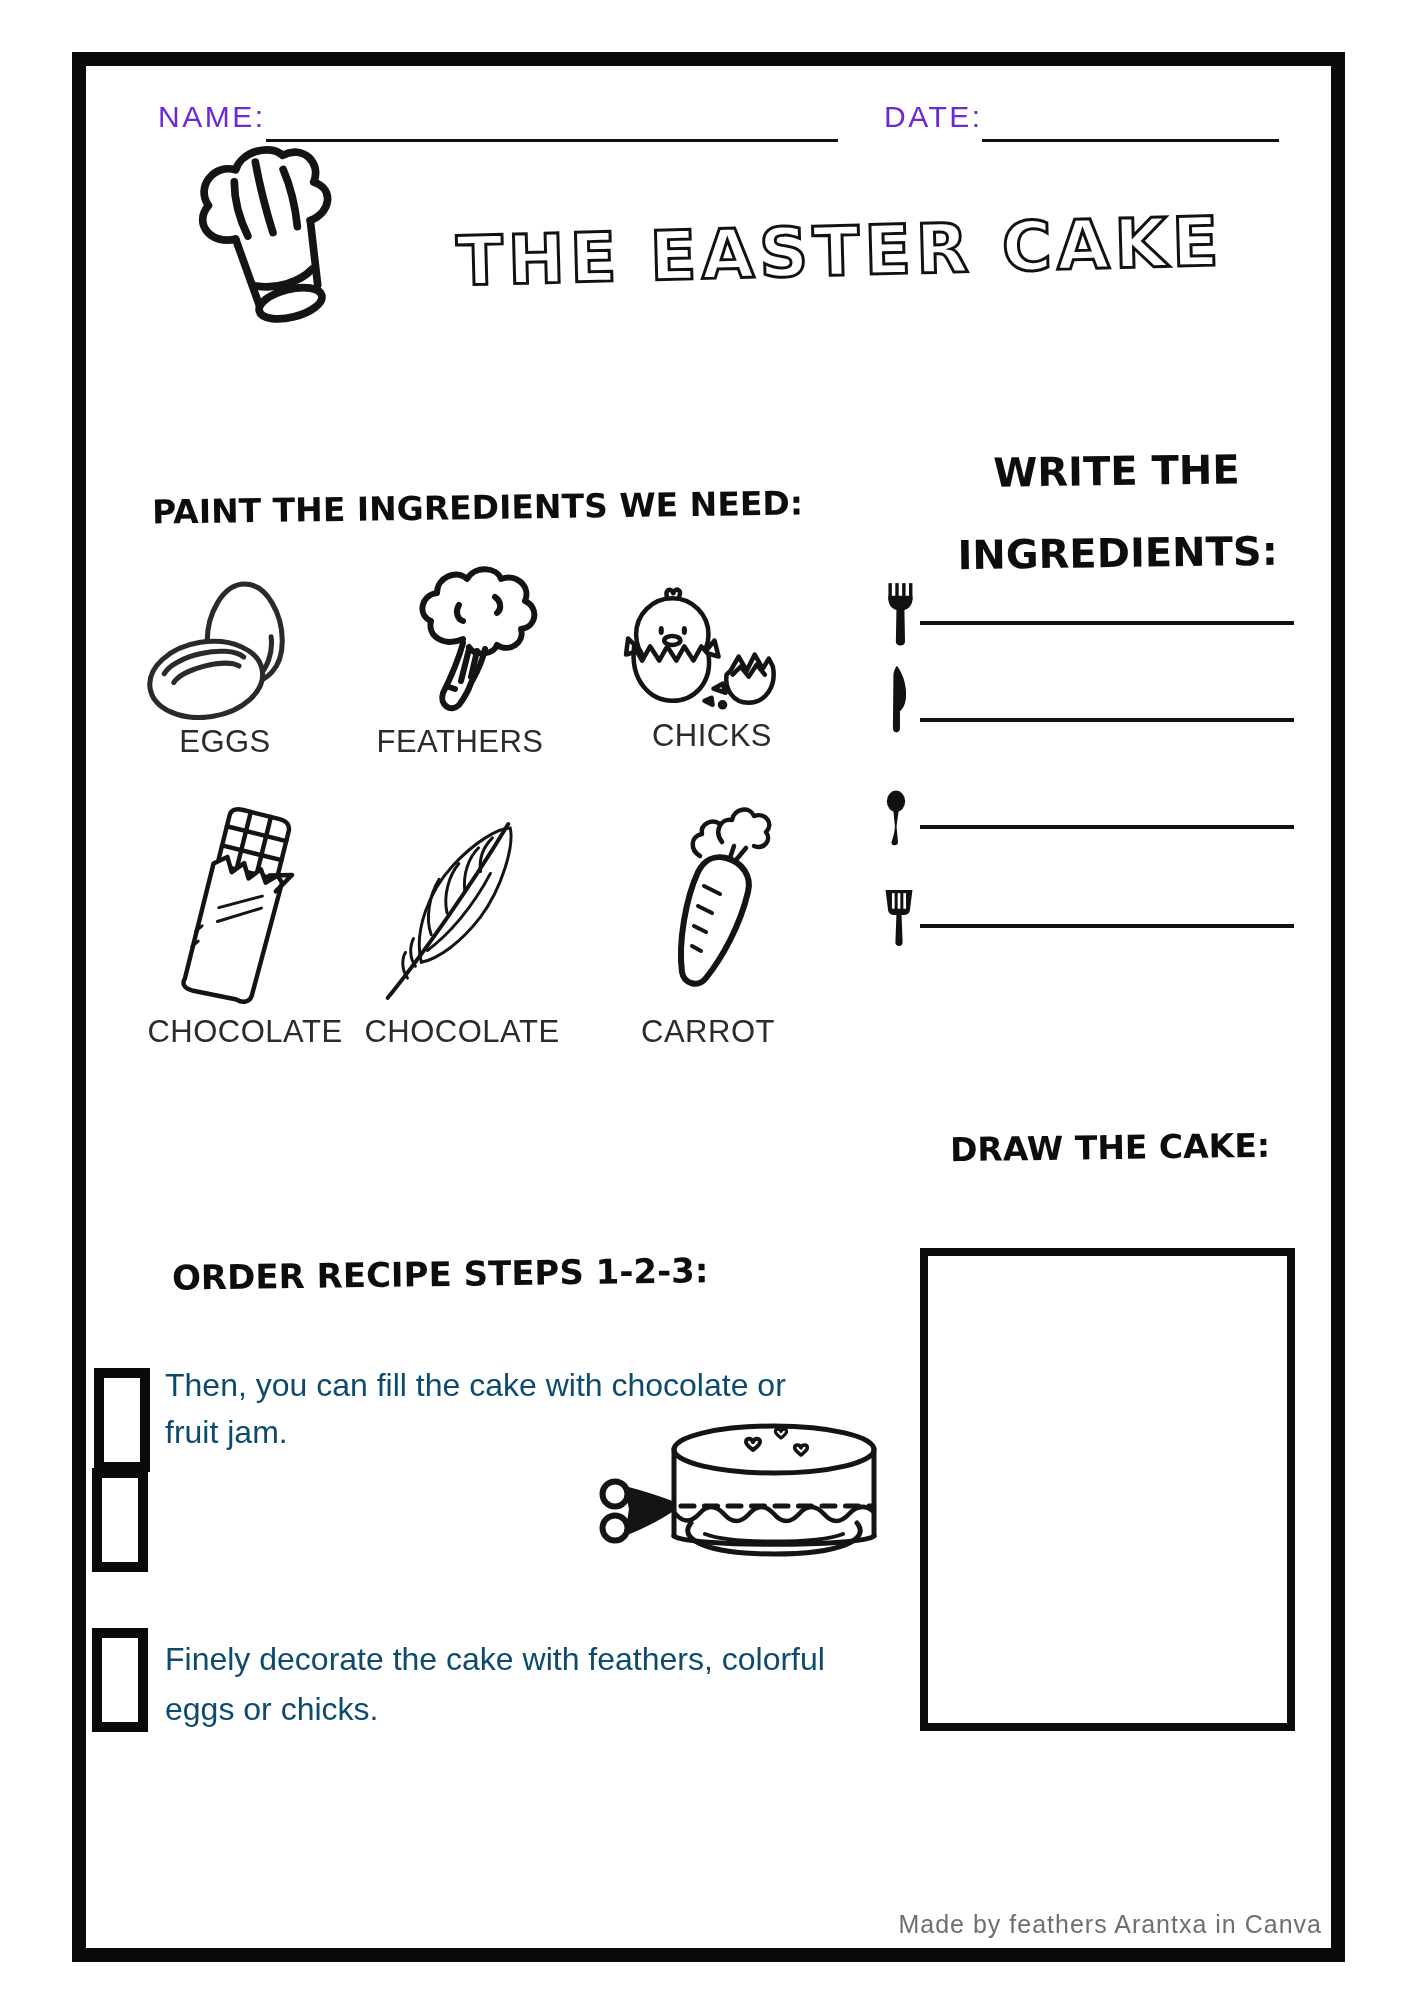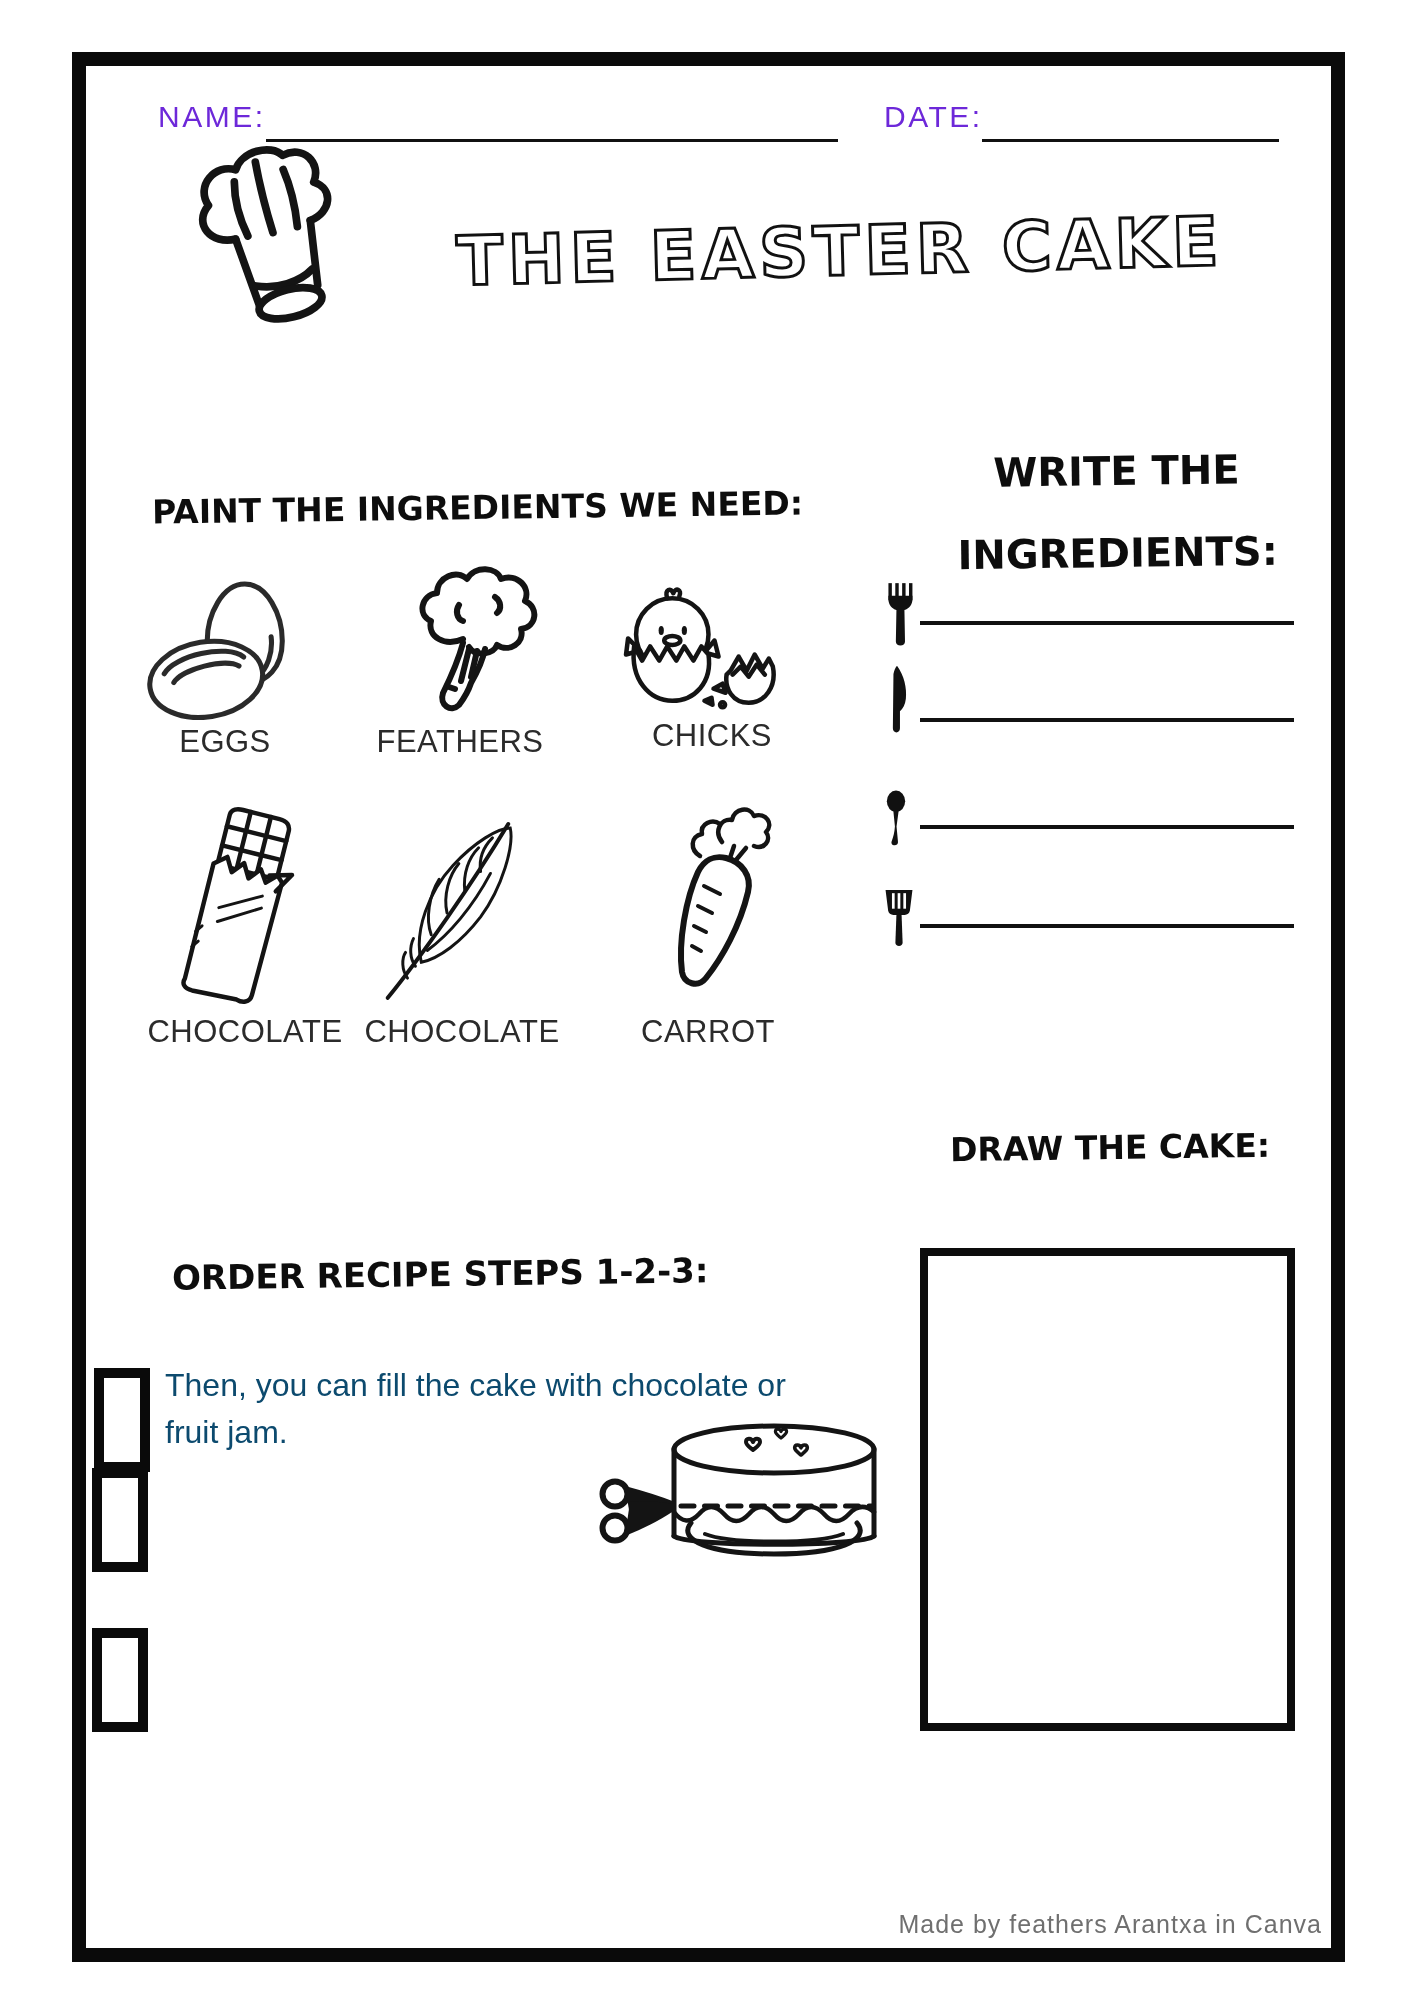--- a/index.html
+++ b/index.html
@@ -224,16 +224,17 @@
       </g>
       <circle cx="30" cy="78" r="12.5" stroke-width="6"></circle>
       <circle cx="30" cy="112" r="12.5" stroke-width="6"></circle>
       <path fill="#141414" stroke="none" d="M40 70 Q 70 78 90 86 L90 92 Q 65 98 45 100 Z"></path>
       <path fill="#141414" stroke="none" d="M40 120 Q 70 108 90 94 L90 88 Q 65 84 45 86 Z"></path>
       <path d="M96 90 H288" stroke-dasharray="13 10.5" stroke-width="5"></path>
     </g>
   </svg>
 
   <div class="abs checkbox" style="left:92px;top:1628px;"></div>
+  <div class="abs step-text" style="left:165px;top:1634px;width:660px;line-height:50px;">Finely decorate the cake with feathers, colorful eggs or chicks.</div>
 
   <div class="abs attribution" style="left:820px;top:1910px;color:#6f6f6f;">Made by feathers Arantxa in Canva</div>
 
 </div>
 
 </body></html>

